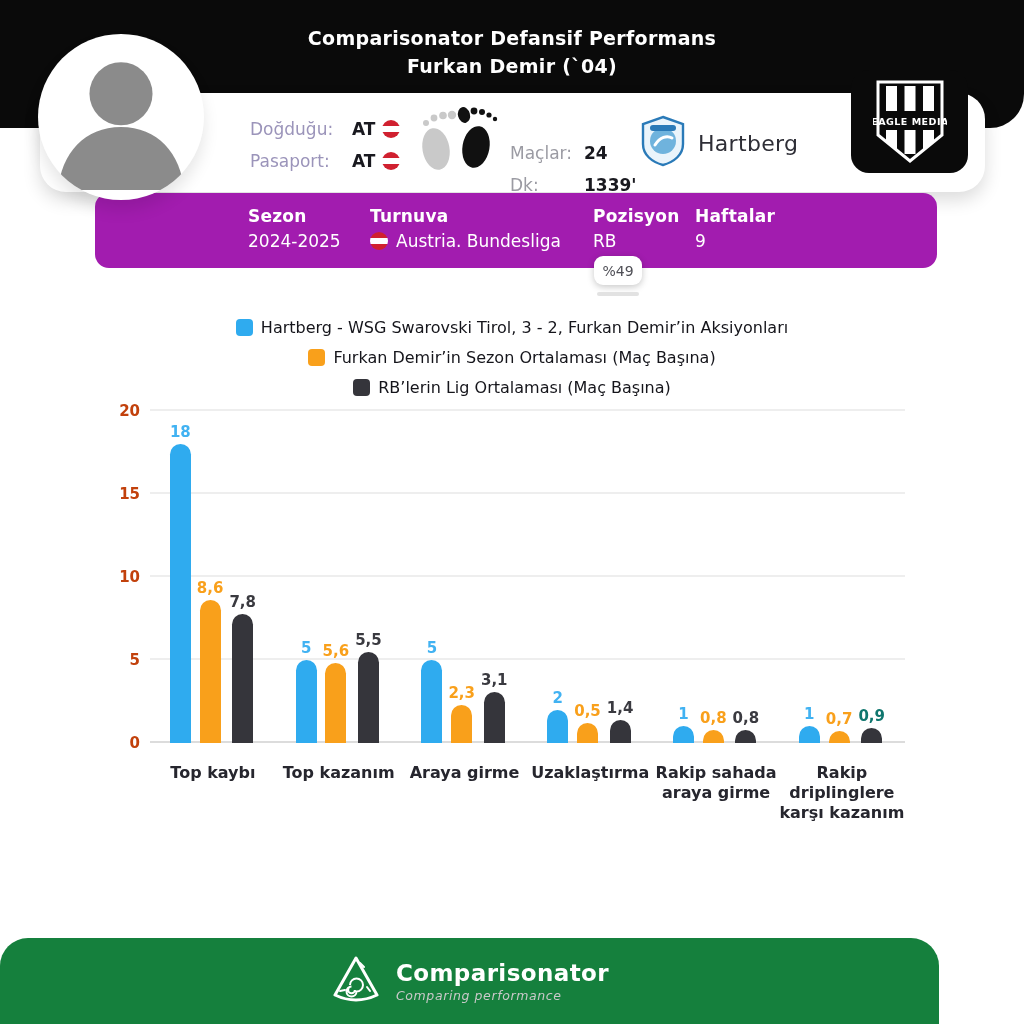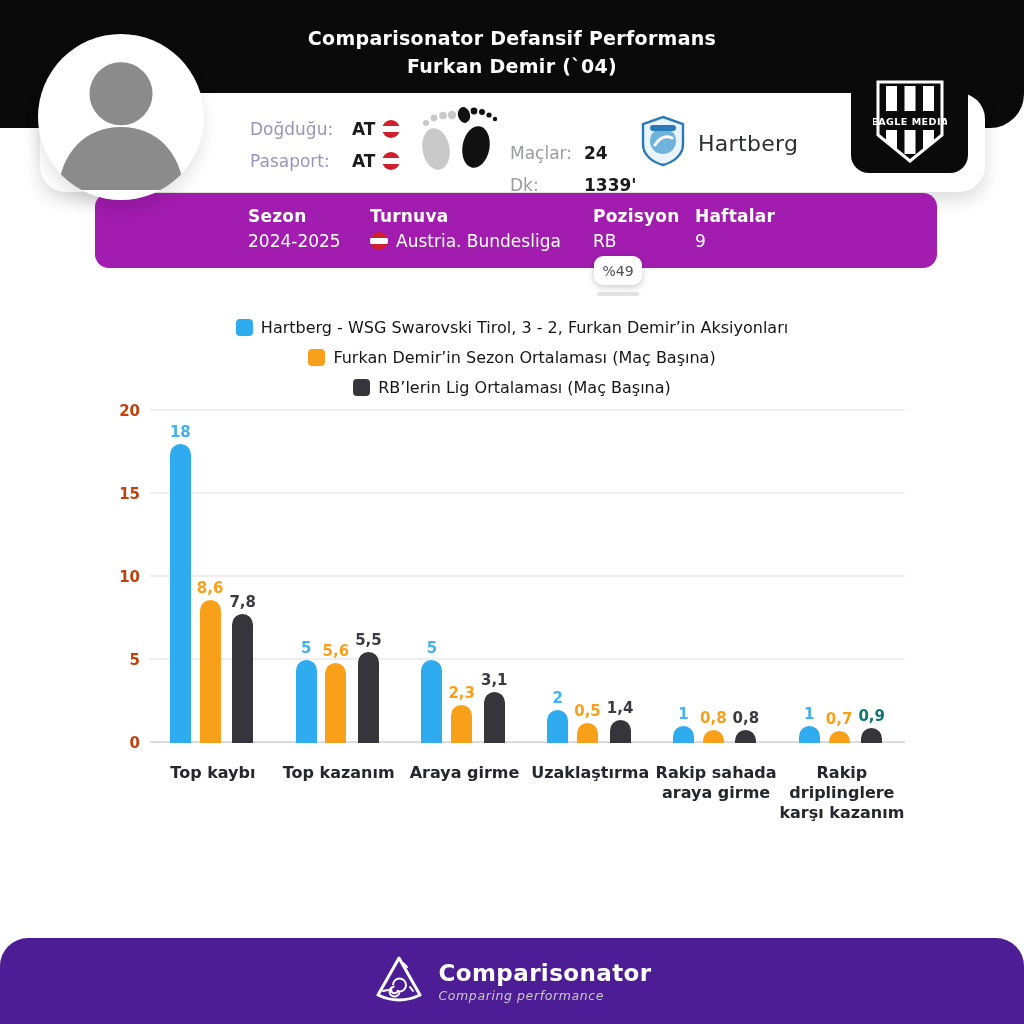--- a/index.html
+++ b/index.html
@@ -79,21 +79,21 @@
   .bars{display:flex;align-items:flex-end;gap:6px;height:332px;}
   .bar-wrap{display:flex;flex-direction:column;align-items:center;justify-content:flex-end;}
   .bar-label{font-size:15px;font-weight:600;margin-bottom:3px;}
   .bar{width:21px;border-radius:11px 11px 0 0;}
   .cat-label{
     margin-top:20px;width:150px;text-align:center;
     font-size:16px;font-weight:bold;color:#26262e;line-height:20px;
   }
   
   .footer{
-    position:absolute;left:0;top:938px;width:1024px;height:86px;background:#4c1d95;
+    position:absolute;left:0;top:938px;width:939px;height:86px;background:#15803d;
     border-radius:28px 28px 0 0;display:flex;align-items:center;justify-content:center;
   }
   .footer-inner{display:flex;align-items:center;gap:14px;}
   .footer-text{display:flex;flex-direction:column;}
   .footer-brand{color:#fff;font-size:23px;font-weight:bold;letter-spacing:.4px;}
   .footer-tagline{color:#c9c9c9;font-size:12.5px;font-style:italic;letter-spacing:.6px;margin-top:2px;}
 </style>
 </head>
 <body>
 

